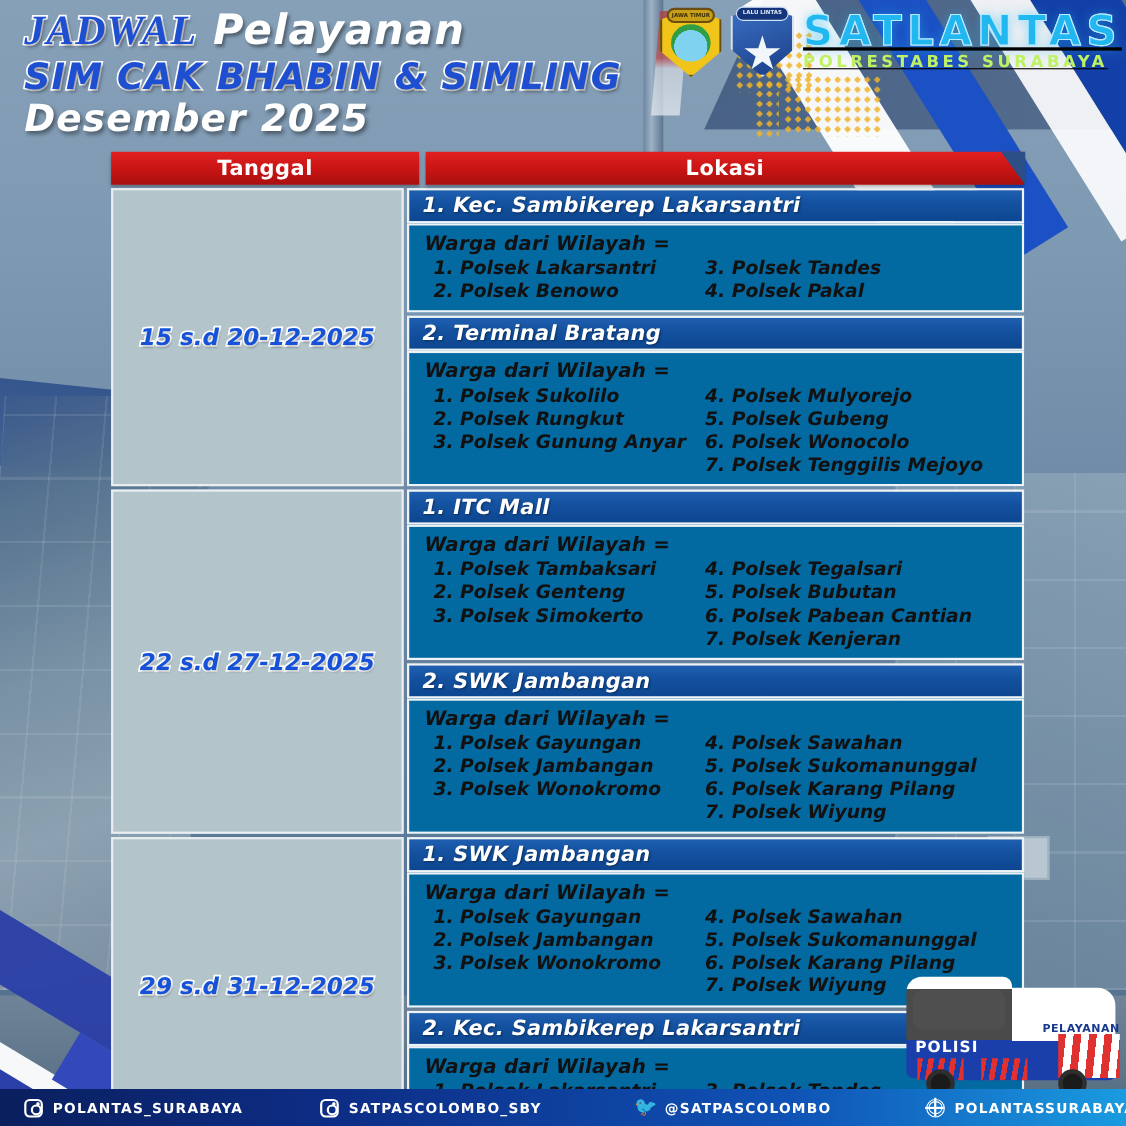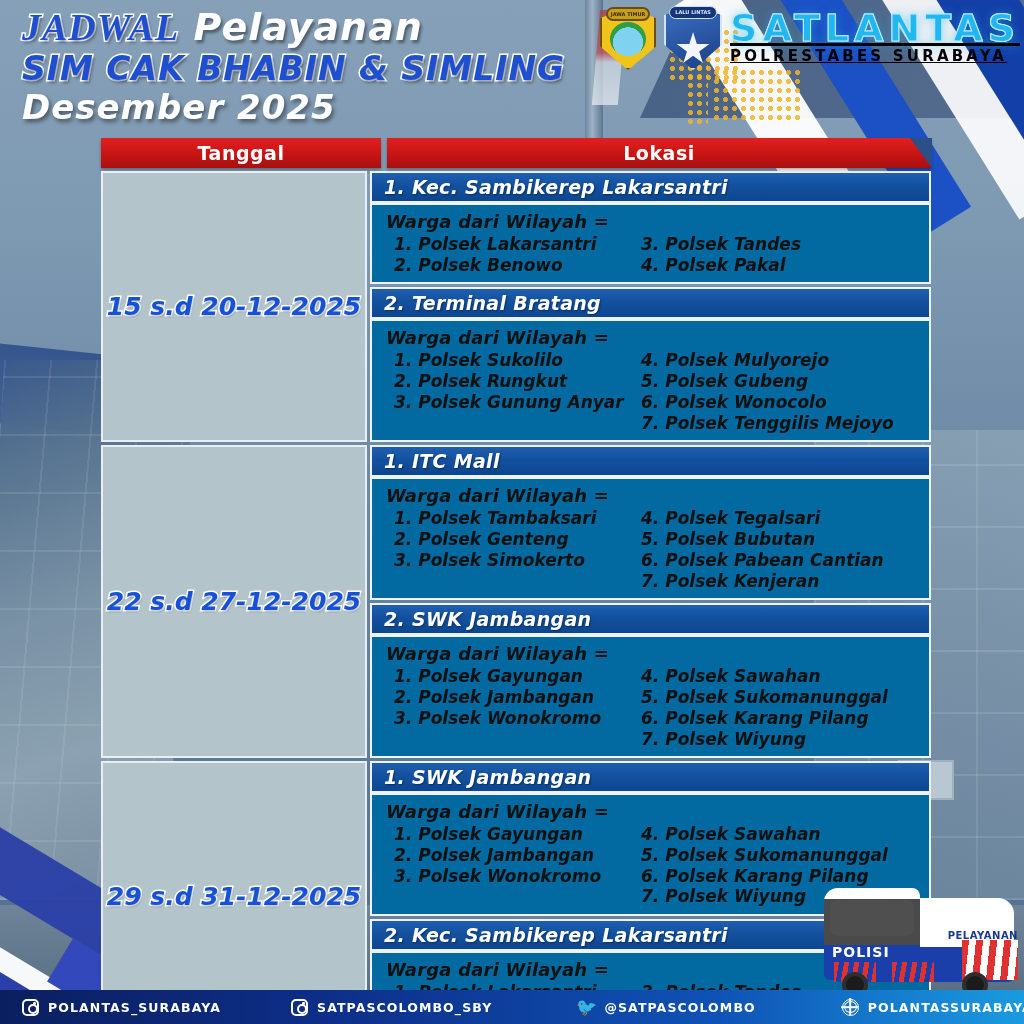--- a/index.html
+++ b/index.html
@@ -166,21 +166,21 @@
     clip-path:polygon(50% 0,61% 35%,98% 35%,68% 57%,79% 91%,50% 70%,21% 91%,32% 57%,2% 35%,39% 35%);
   }
   .brandtext{ line-height:1; padding-bottom:6px; }
   .bt1{
     font-size:38px; font-weight:bold; letter-spacing:5px;
     color:#21b7f0;
     -webkit-text-stroke:1px #bfeaff;
     text-shadow:0 0 10px rgba(33,183,240,.5);
   }
   .bt2{
-    font-size:15px; font-weight:bold; letter-spacing:3.2px; color:#000000;
+    font-size:15px; font-weight:bold; letter-spacing:3.2px; color:#bef264;
     margin-top:2px;
   }
 
   
   .table{
     position:absolute; left:101px; top:138px; width:830px;
   }
   .thead{ display:flex; gap:6px; height:30px; }
   .th{
     background:linear-gradient(180deg,#e02020 0%,#c81414 55%,#a81010 100%);
@@ -203,21 +203,21 @@
   .date-cell{
     width:266px;
     background:#b3c4cb;
     border:2px solid #e8eef1;
     display:flex; align-items:center; justify-content:center;
     margin-right:3px;
   }
   .date-text{
     font-family:"DejaVu Sans", sans-serif;
     font-weight:bold; font-style:italic;
-    font-size:25px;
+    font-size:21px;
     color:#1552d8;
     -webkit-text-stroke:3px #ffffff;
     paint-order:stroke fill;
     white-space:nowrap;
     text-shadow:1px 2px 2px rgba(0,0,0,.2);
   }
   .loc-cell{ flex:1; display:flex; flex-direction:column; gap:3px; }
 
   .block{ display:flex; flex-direction:column; }
   .block-title{

